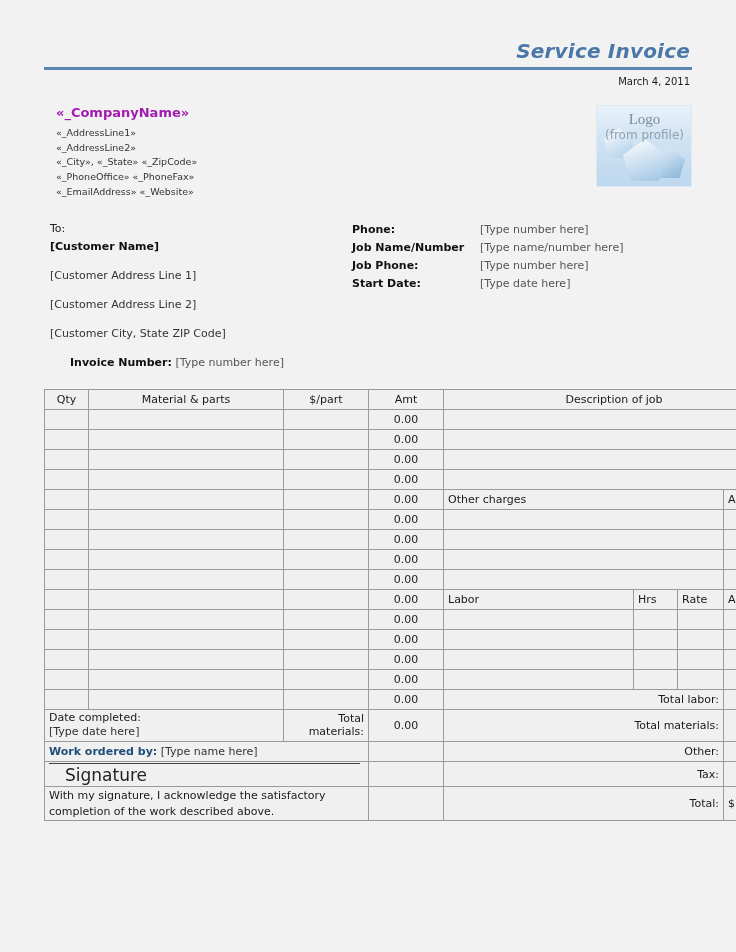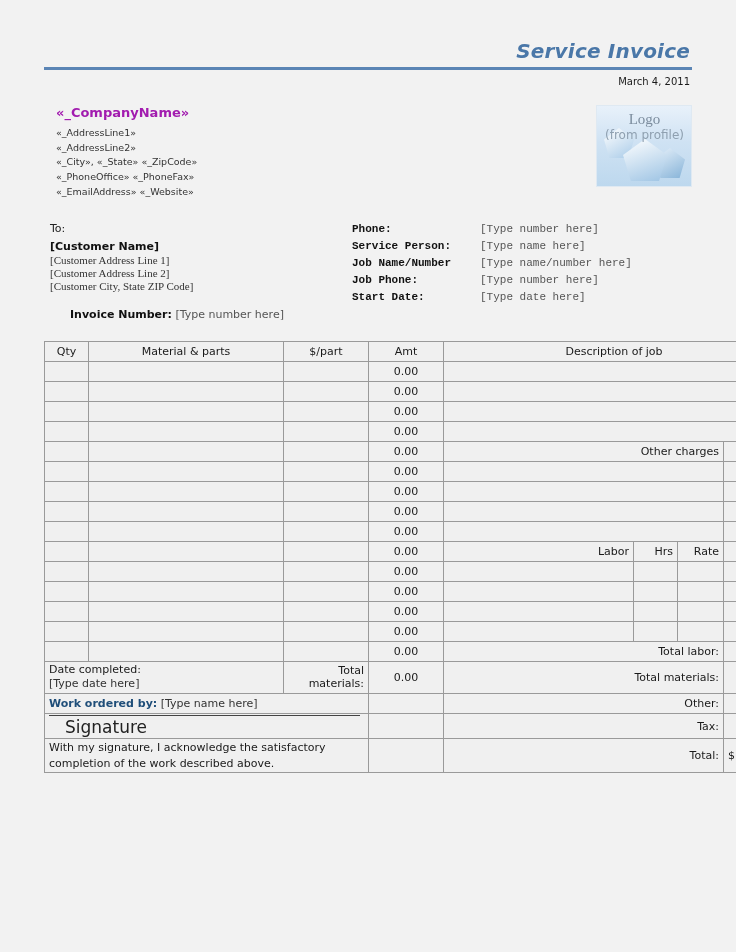--- a/index.html
+++ b/index.html
@@ -44,44 +44,44 @@
   .pent2 { width:44px; height:42px; left:26px; top:33px;
            background:linear-gradient(160deg,#ffffff,#9ec4e4); z-index:2; }
   .pent3 { width:30px; height:30px; left:58px; top:42px;
            background:linear-gradient(150deg,#e7f1fa,#86b3d8); z-index:1; }
 
   
   .detail-area { display:flex; margin-top:22px; }
   .to-col { width:308px; padding-left:6px; }
   .to-label { font-size:11px; color:#222; }
   .cust-name { font-weight:bold; font-size:11px; color:#111; margin-top:5px; }
-  .cust-line { font-size:11px; color:#333; margin-top:1px;font-family:Liberation Serif, serif; }
+  .cust-line { font-size:11px; color:#333; margin-top:16px; }
   .inv-no { margin-top:16px; font-size:11px;margin-left:20px; }
   .inv-no b { color:#111; }
   .inv-no span { color:#555; }
 
   .svc-col { flex:1; padding-top:1px; }
-  .svc-row { display:flex; margin-bottom:5px;font-family:Liberation Mono, monospace; }
+  .svc-row { display:flex; margin-bottom:5px; }
   .svc-label { width:128px; font-weight:bold; font-size:11px; color:#111; }
   .svc-val { font-size:11px; color:#555; }
 
   
   table.inv { width:650px; border-collapse:collapse; margin-top:20px; table-layout:fixed; }
   table.inv td, table.inv th {
     border:1px solid #9a9a9a;
     background:#f0f0f0;
     height:20px; padding:1px 4px;
     font-size:11px; font-weight:normal; color:#1a1a1a;
     vertical-align:middle;
   }
   th.hd {
     background:#b7c9d9; color:#1f4e79; font-weight:bold; text-align:center;
     height:22px; font-size:11px;
   }
-  .sub { color:#1f4e79; font-weight:bold; text-align:right; }
+  .sub { color:#1f4e79; font-weight:bold; text-align:left; }
   .amt { text-align:center; }
   .rlabel { color:#1f4e79; font-weight:bold; text-align:right; }
 
   .c-qty   { width:44px; }
   .c-mat   { width:195px; }
   .c-part  { width:85px; }
   .c-amt   { width:75px; }
   .c-desc  { width:190px; }
   .c-ramt  { width:61px; }
   .c-hrs   { width:44px; }
@@ -140,24 +140,20 @@
       <div class="inv-no">
         <b>Invoice Number:</b>
         <span>[Type number here]</span>
       </div>
     </div>
 
     <div class="svc-col">
       <div class="svc-row">
         <div class="svc-label">Phone:</div>
         <div class="svc-val">[Type number here]</div>
-      </div>
-      <div class="svc-row">
-        <div class="svc-label">Service Person:</div>
-        <div class="svc-val">[Type name here]</div>
       </div>
       <div class="svc-row">
         <div class="svc-label">Job Name/Number</div>
         <div class="svc-val">[Type name/number here]</div>
       </div>
       <div class="svc-row">
         <div class="svc-label">Job Phone:</div>
         <div class="svc-val">[Type number here]</div>
       </div>
       <div class="svc-row">

